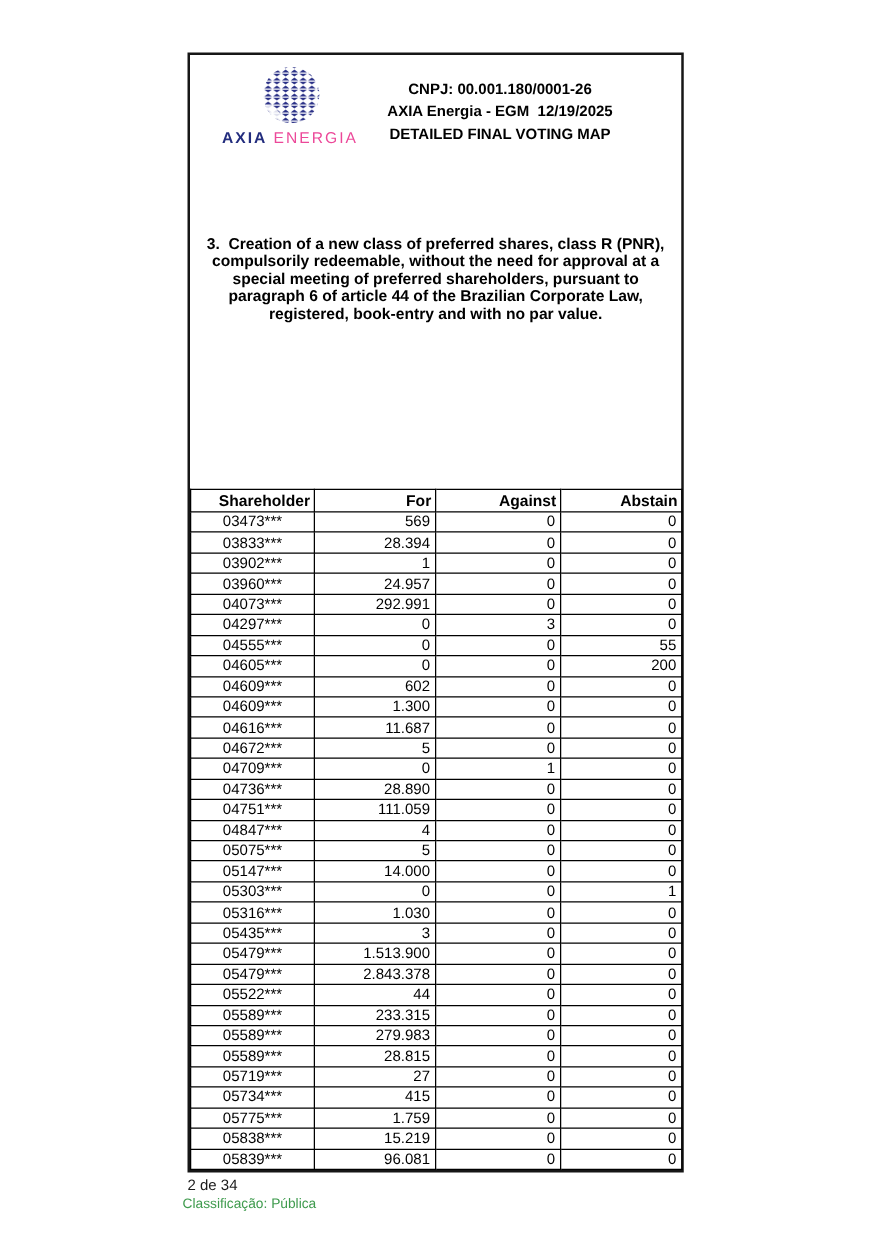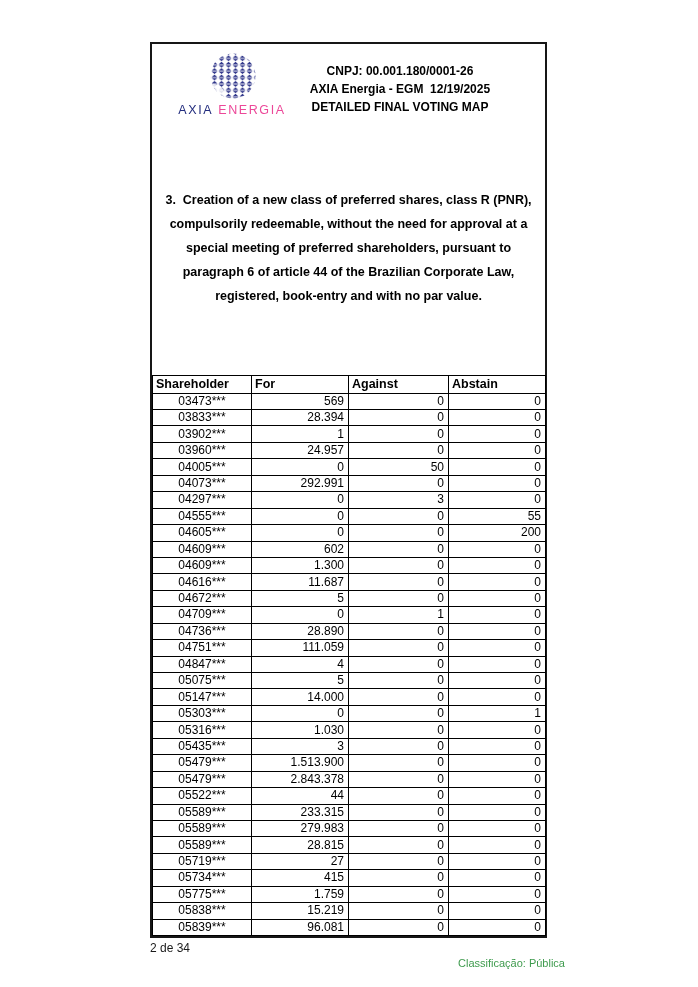--- a/index.html
+++ b/index.html
@@ -9,54 +9,54 @@
     -webkit-font-smoothing:antialiased;
   }
   .doc-box{
     position:absolute;left:150px;top:42px;width:397px;height:896px;
     border:2px solid #161616;box-sizing:border-box;background:#fff;
   }
   
   .logo-block{position:absolute;left:10px;top:8px;width:140px;text-align:center;}
   .logo-sphere{display:block;margin:0 auto;}
   .wordmark{font-size:12.5px;letter-spacing:1.6px;white-space:nowrap;margin-top:1px;}
-  .brand-a{font-weight:normal;color:#232d7e;margin-top:32px;}
+  .brand-a{font-weight:bold;color:#232d7e;margin-top:32px;}
   .brand-b{color:#ec4899;font-weight:500;margin-left:5px;}
   
   .titles{
     position:absolute;left:120px;right:17px;top:18px;text-align:center;
     font-weight:bold;font-size:12px;line-height:18px;
   }
   
   .proposal{
     position:absolute;left:7px;right:7px;top:144px;text-align:center;
-    font-weight:bold;font-size:12.5px;line-height:24px;
+    font-weight:bold;font-size:12.5px;line-height:14px;
   }
   
   table.votes{
     position:absolute;left:0;right:0;bottom:0;width:100%;
     border-collapse:collapse;table-layout:fixed;font-size:12px;
   }
   table.votes th{
     border:1.5px solid #000;height:17px;font-size:12.5px;font-weight:bold;
-    text-align:left;padding:0 3px;
+    text-align:right;padding:0 3px;
   }
   table.votes td{
     border:1.5px solid #000;height:15.45px;padding:0 4px;line-height:15px;
     overflow:hidden;white-space:nowrap;
   }
   td.col-id{text-align:center;}
   td.col-num{text-align:right;}
   
   .page-number{
     position:absolute;left:150px;width:397px;top:941px;text-align:left;
     font-size:12px;color:#1a1a1a;
   }
   .classification{
-    position:absolute;left:168px;width:397px;top:957px;text-align:right;
+    position:absolute;left:146px;width:397px;top:957px;text-align:left;
     font-size:11px;
   }
 </style>
 </head>
 <body>
 
 <div class="doc-box">
 
   <div class="logo-block">
     <svg class="logo-sphere" width="56" height="50" viewBox="0 0 56 50">
@@ -121,26 +121,20 @@
           <td class="col-num">0</td>
           <td class="col-num">0</td>
         </tr>
         <tr>
           <td class="col-id">03960***</td>
           <td class="col-num">24.957</td>
           <td class="col-num">0</td>
           <td class="col-num">0</td>
         </tr>
         <tr>
-          <td class="col-id">04005***</td>
-          <td class="col-num">0</td>
-          <td class="col-num">50</td>
-          <td class="col-num">0</td>
-        </tr>
-        <tr>
           <td class="col-id">04073***</td>
           <td class="col-num">292.991</td>
           <td class="col-num">0</td>
           <td class="col-num">0</td>
         </tr>
         <tr>
           <td class="col-id">04297***</td>
           <td class="col-num">0</td>
           <td class="col-num">3</td>
           <td class="col-num">0</td>

